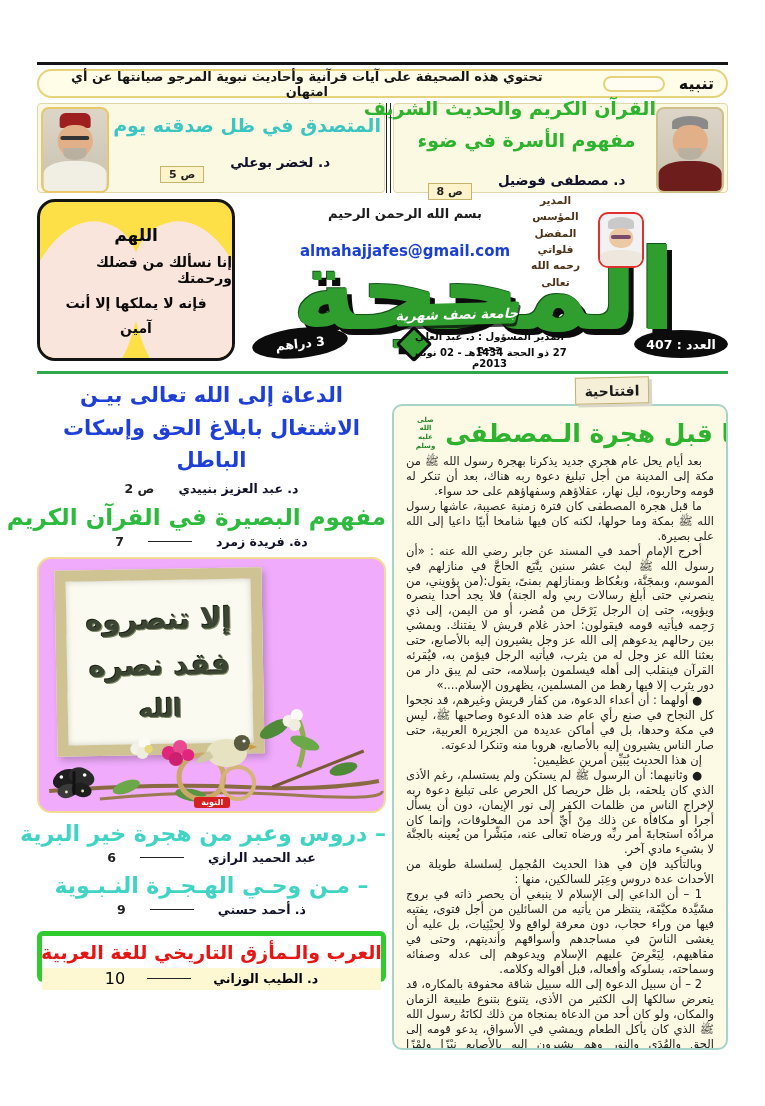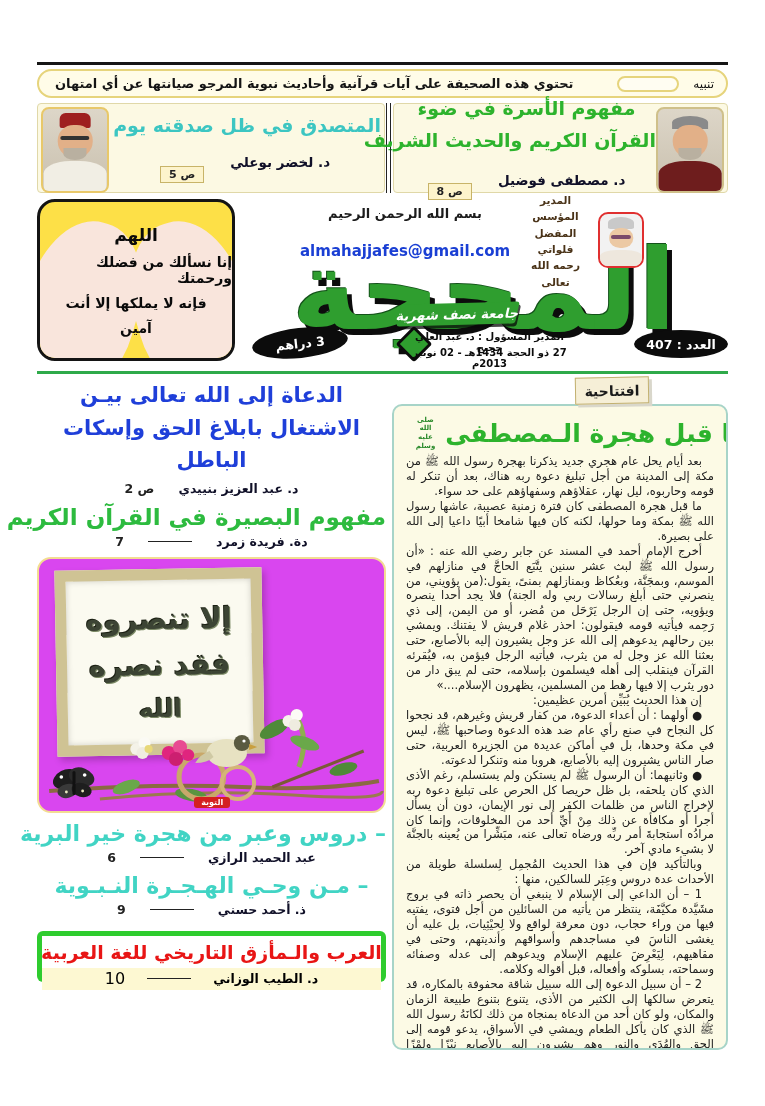--- a/index.html
+++ b/index.html
@@ -3,21 +3,21 @@
 <meta charset="utf-8">
 <style>
   html,body{margin:0;padding:0;}
   body{width:765px;height:1106px;background:#ffffff;font-family:"DejaVu Sans",sans-serif;direction:rtl;}
   .page{position:relative;width:765px;height:1106px;background:#fff;overflow:hidden;}
 
   
   .top-rule{position:absolute;left:37px;top:62px;width:691px;height:3px;background:#161616;}
   .notice{position:absolute;left:37px;top:69px;width:691px;height:29px;border:2px solid #e6d47c;border-radius:16px;
           background:#fffce8;display:flex;align-items:center;box-sizing:border-box;padding:0 12px;}
-  .notice-label{font-size:12px;font-weight:normal;color:#111;margin-left:14px;}
+  .notice-label{font-size:16px;font-weight:bold;color:#111;margin-left:14px;}
   .notice-pill{width:58px;height:12px;border:2px solid #e6d47c;border-radius:8px;background:#fffdf2;margin-left:40px;}
   .notice-text{flex:1;text-align:center;font-size:13px;font-weight:bold;color:#151515;}
 
   
   .hbox{position:absolute;top:103px;height:90px;background:#fcf9e3;border:1px solid #e0d8a8;border-radius:4px;
         box-sizing:border-box;display:flex;direction:ltr;padding:3px;}
   .hbox-left{left:37px;width:348px;}
   .hbox-right{left:393px;width:335px;}
   .hdr-divider{position:absolute;left:386px;top:103px;height:90px;width:5px;border-left:1.5px solid #222;border-right:1.5px solid #222;box-sizing:border-box;}
   .hbox .block{flex:1;direction:rtl;display:flex;flex-direction:column;justify-content:center;gap:6px;min-width:0;}
@@ -80,21 +80,21 @@
   
   .left-col{position:absolute;left:37px;top:379px;width:349px;}
   .t-blue{font-size:21px;font-weight:bold;color:#1f3fd9;text-align:center;line-height:1.55;letter-spacing:-0.5px;}
   .t-green{font-size:23px;font-weight:bold;color:#2dbb3f;text-align:center;margin-top:8px;letter-spacing:-0.5px;white-space:nowrap;}
   .t-teal{font-size:22px;font-weight:bold;color:#41d4c4;text-align:center;margin-top:8px;letter-spacing:-0.5px;white-space:nowrap;}
   .byline{display:flex;justify-content:center;align-items:center;gap:24px;margin-top:4px;}
   .byline .name{font-size:12.5px;font-weight:bold;color:#101028;}
   .byline .pnum{font-size:12.5px;font-weight:bold;color:#222;}
   .mini-rule{width:44px;border-bottom:1.5px solid #222;height:0;}
 
-  .feature-box{margin-top:8px;height:256px;border:2.5px solid #f3dc92;border-radius:14px;background:#d946ef;position:relative;overflow:hidden;box-sizing:border-box;}
+  .feature-box{margin-top:8px;height:256px;border:2.5px solid #f3dc92;border-radius:14px;background:#f0abfc;position:relative;overflow:hidden;box-sizing:border-box;}
   .feature-frame{position:absolute;left:5%;top:4%;width:60%;height:74%;background:#fbfaf0;border:11px solid #cfc394;transform:rotate(-1deg);
                  box-shadow:inset 0 0 6px rgba(0,0,0,.18),3px 4px 7px rgba(0,0,0,.22);display:flex;flex-direction:column;align-items:center;justify-content:center;gap:12px;box-sizing:border-box;}
   .callig{font-weight:bold;color:#3c4434;text-shadow:1px 1px 0 #7c8a66,-1px -1px 0 #1c2014;}
   .cl1,.cl2{font-size:29px;} .cl3{font-size:25px;}
   .feature-svg{position:absolute;left:0;bottom:0;width:100%;height:120px;}
   .feature-tag{position:absolute;bottom:3px;left:45%;background:#d42020;color:#fff;font-size:8px;font-weight:bold;padding:1px 7px;border-radius:3px;z-index:4;}
 
   .green-box{margin-top:14px;height:51px;background:#2ecc2e;border-radius:6px;padding:5px;box-sizing:border-box;}
   .green-box .band{background:#fff;height:32px;display:flex;align-items:center;justify-content:center;}
   .t-red{color:#e81515;font-size:19px;font-weight:bold;white-space:nowrap;letter-spacing:-0.5px;}
@@ -137,22 +137,22 @@
         <span class="author">د. لخضر بوعلي</span>
         <span class="pbadge">ص 5</span>
       </div>
     </div>
   </div>
 
   <div class="hdr-divider"></div>
 
   <div class="hbox hbox-right">
     <div class="block">
+      <div class="h-title-green">القرآن الكريم والحديث الشريف</div>
       <div class="h-title-green">مفهوم الأسرة في ضوء</div>
-      <div class="h-title-green">القرآن الكريم والحديث الشريف</div>
       <div class="author-row">
         <span class="author">د. مصطفى فوضيل</span>
         <span class="pbadge">ص 8</span>
       </div>
     </div>
     <div class="portrait bordered-t">
       <div class="pt-hair"></div>
       <div class="pt-face"></div>
       <div class="pt-beard"></div>
       <div class="pt-suit"></div>
@@ -305,22 +305,22 @@
 
   <div class="ed-box">
     <div class="ed-title-row">
       <span class="ed-title">ما قبل هجرة الـمصطفى</span>
       <span class="ed-seal">صلى الله عليه وسلم</span>
     </div>
     <div class="ed-body">
       <p>بعد أيام يحل عام هجري جديد يذكرنا بهجرة رسول الله ﷺ من مكة إلى المدينة من أجل تبليغ دعوة ربه هناك، بعد أن تنكر له قومه وحاربوه، ليل نهار، عقلاؤهم وسفهاؤهم على حد سواء.</p>
       <p>ما قبل هجرة المصطفى كان فترة زمنية عصيبة، عاشها رسول الله ﷺ بمكة وما حولها، لكنه كان فيها شامخا أبيًا داعيا إلى الله على بصيرة.</p>
       <p>أخرج الإمام أحمد في المسند عن جابر رضي الله عنه : «أن رسول الله ﷺ لبث عشر سنين يتَّبَع الحاجَّ في منازلهم في الموسم، وبمجَنَّة، وبعُكاظ وبمنازلهم بمنىً، يقول:(من يؤويني، من ينصرني حتى أبلغ رسالات ربي وله الجنة) فلا يجد أحدا ينصره ويؤويه، حتى إن الرجل يَرْحَل من مُضر، أو من اليمن، إلى ذي رَحِمه فيأتيه قومه فيقولون: احذر غلام قريش لا يفتنك. ويمشي بين رحالهم يدعوهم إلى الله عز وجل يشيرون إليه بالأصابع، حتى بعثنا الله عز وجل له من يثرب، فيأتيه الرجل فيؤمن به، فيُقرئه القرآن فينقلب إلى أهله فيسلمون بإسلامه، حتى لم يبق دار من دور يثرب إلا فيها رهط من المسلمين، يظهرون الإسلام....»</p>
+      <p>● أولهما : أن أعداء الدعوة، من كفار قريش وغيرهم، قد نجحوا كل النجاح في صنع رأي عام ضد هذه الدعوة وصاحبها ﷺ، ليس في مكة وحدها، بل في أماكن عديدة من الجزيرة العربية، حتى صار الناس يشيرون إليه بالأصابع، هروبا منه وتنكرا لدعوته.</p>
       <p>إن هذا الحديث يُبَيِّن أمرين عظيمين:</p>
-      <p>● أولهما : أن أعداء الدعوة، من كفار قريش وغيرهم، قد نجحوا كل النجاح في صنع رأي عام ضد هذه الدعوة وصاحبها ﷺ، ليس في مكة وحدها، بل في أماكن عديدة من الجزيرة العربية، حتى صار الناس يشيرون إليه بالأصابع، هروبا منه وتنكرا لدعوته.</p>
       <p>● وثانيهما: أن الرسول ﷺ لم يستكن ولم يستسلم، رغم الأذى الذي كان يلحقه، بل ظل حريصا كل الحرص على تبليغ دعوة ربه لإخراج الناس من ظلمات الكفر إلى نور الإيمان، دون أن يسأل أجرا أو مكافأة عن ذلك مِنْ أَيِّ أحد من المخلوقات، وإنما كان مرادُه استجابةَ أمر ربِّه ورضاه تعالى عنه، مبَشِّرا من يُعينه بالجنَّة لا بشيء مادي آخر.</p>
       <p>وبالتأكيد فإن في هذا الحديث المُجمِل لِسلسلة طويلة من الأحداث عدة دروس وعِبَر للسالكين، منها :</p>
       <p>1 – أن الداعي إلى الإسلام لا ينبغي أن يحصر ذاته في بروج مشَيَّدة مكيَّفَة، ينتظر من يأتيه من السائلين من أجل فتوى، يفتيه فيها من وراء حجاب، دون معرفة لواقع ولا لِحيْثِيات، بل عليه أن يغشى الناسَ في مساجدهم وأسواقهم وأنديتهم، وحتى في مقاهيهم، لِيَعْرِضَ عليهم الإسلام ويدعوهم إلى عدله وصفائه وسماحته، بسلوكه وأفعاله، قبل أقواله وكلامه.</p>
       <p>2 – أن سبيل الدعوة إلى الله سبيل شاقة محفوفة بالمكاره، قد يتعرض سالكها إلى الكثير من الأذى، يتنوع بتنوع طبيعة الزمان والمكان، ولو كان أحد من الدعاة بمنجاة من ذلك لكانَهُ رسول الله ﷺ الذي كان يأكل الطعام ويمشي في الأسواق، يدعو قومه إلى الحق والهُدَى والنور وهم يشيرون إليه بالأصابع نبْزًا ولمْزًا واستهزاءً، ومع كل ذلك لم يُثْنِه عن مُهمته، بل زاده عزما وإصرارا على تبليغ رسالة ربه.</p>
     </div>
 
   </div>
 
 </div>
 

